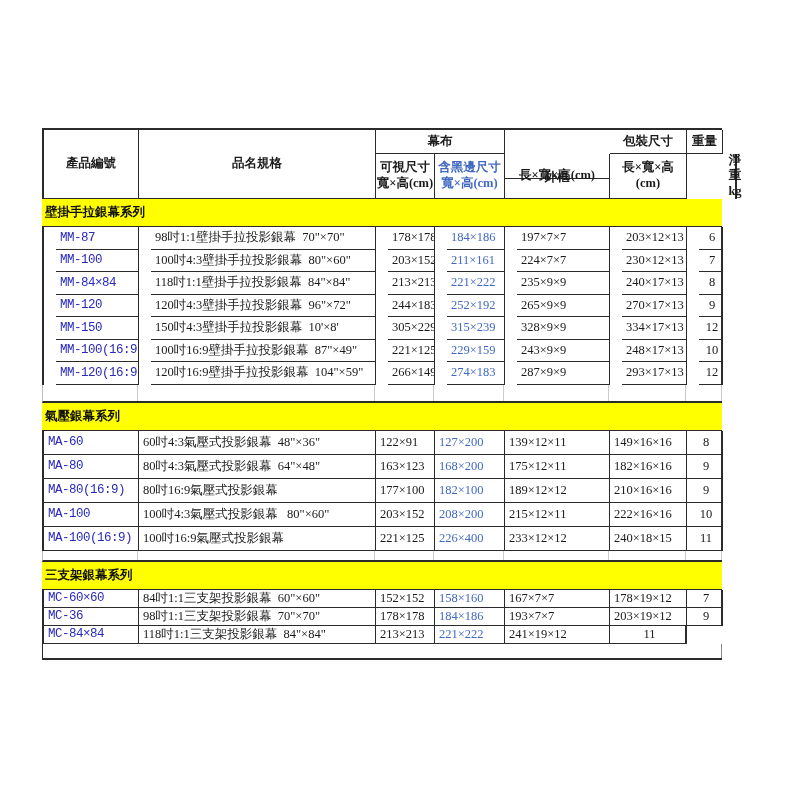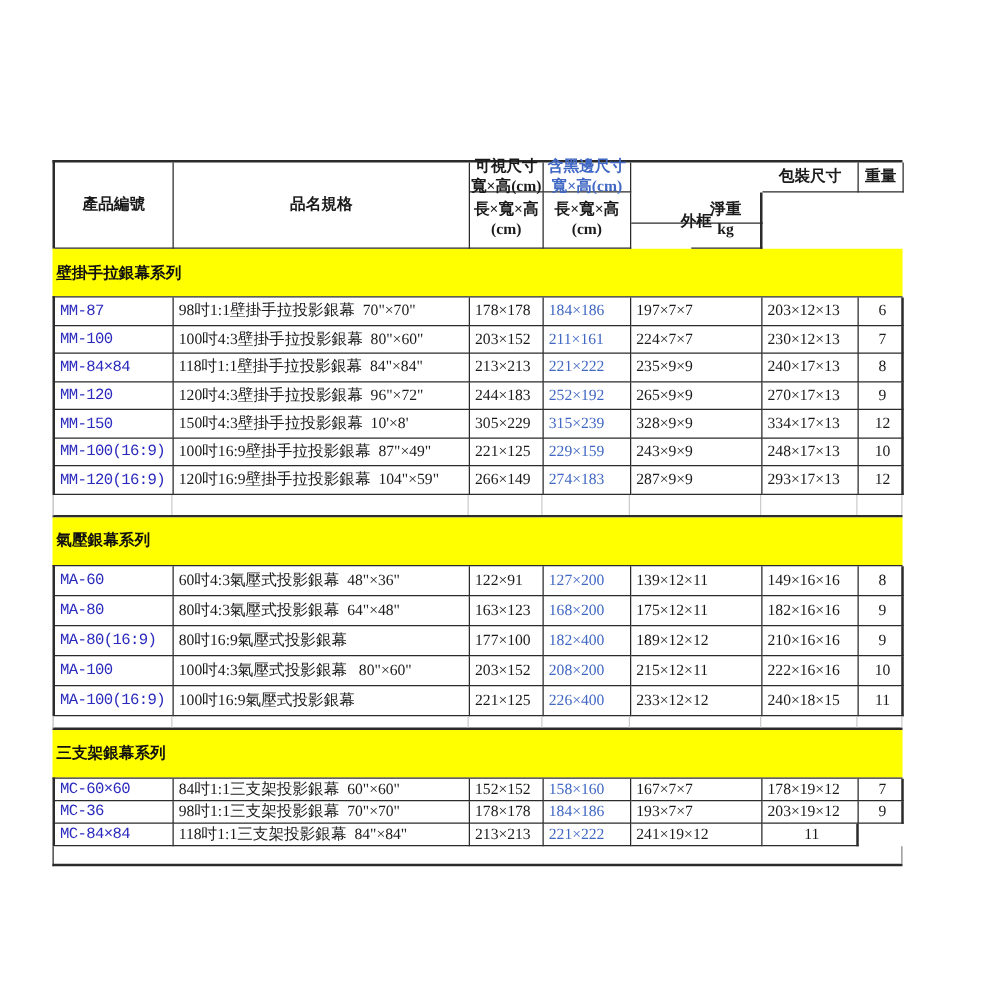--- a/index.html
+++ b/index.html
@@ -25,40 +25,40 @@
   .hc-name   { grid-column:2; grid-row:1 / 3; }
   .hc-fabric { grid-column:3 / 5; grid-row:1; }
   .hc-frame  { grid-column:5; grid-row:1;margin-top:48px; }
   .hc-pack   { grid-column:6; grid-row:1; }
   .hc-weight { grid-column:7; grid-row:1; border-right-width:2px; }
   .hc-sub { font-weight:normal; font-size:12px; }
   .hc-blue, .hc-blue span { color:var(--dimblue); }
 
   
   .band {
-    height:38px; background:var(--band);
+    height:27px; background:var(--band);
     display:flex; align-items:center;
     font-size:12.5px; font-weight:bold; color:#111;
     padding-left:3px;
   }
 
   
   .grid {
     display:grid;
     grid-template-columns:95px 237px 59px 70px 105px 77px 36px;
     border-top:1px solid #2b2b2b; border-left:2px solid #2b2b2b;
   }
   .grid .c {
     border-right:1px solid #2b2b2b; border-bottom:1px solid #2b2b2b;
     display:flex; align-items:center;
     font-size:12.5px; white-space:pre; overflow:hidden;
     padding-left:4px;
   }
   .grid .c.last { border-right-width:2px; }
-  .sec-0 .c { height:22.5px; }
+  .sec-0 .c { height:22.5px;margin-left:12px; }
   .sec-1 .c { height:24px; }
   .sec-2 .c { height:18px; }
   .c-code { font-family:"Liberation Mono","DejaVu Sans Mono",monospace; font-size:11.5px; color:var(--codeblue); letter-spacing:-0.5px; }
   .c-dimblue { color:var(--dimblue); padding-left:8px; }
   .c-weight { justify-content:center; padding-left:0; }
 
   
   .foot {
     display:grid;
     grid-template-columns:95px 237px 59px 70px 105px 77px 36px;
@@ -72,20 +72,21 @@
   .foot-2 .fc.last { border-right:1px solid #888888; }
 </style>
 </head>
 <body>
 
 <div class="sheet">
 
   <div class="hdr">
     <div class="hc hc-code">產品編號</div>
     <div class="hc hc-name">品名規格</div>
+    <div class="hc hc-fabric">幕布</div>
     <div class="hc hc-frame">外框</div>
     <div class="hc hc-pack">包裝尺寸</div>
     <div class="hc hc-weight">重量</div>
 
     <div class="hc hc-sub">
       <span>可視尺寸</span>
       <span>寬×高(cm)</span>
     </div>
     <div class="hc hc-sub hc-blue">
       <span>含黑邊尺寸</span>
@@ -173,21 +174,21 @@
         <div class="c c-code">MA-80</div>
         <div class="c c-name">80吋4:3氣壓式投影銀幕  64"×48"</div>
         <div class="c c-dim">163×123</div>
         <div class="c c-dimblue">168×200</div>
         <div class="c c-dim">175×12×11</div>
         <div class="c c-dim">182×16×16</div>
         <div class="c c-weight last">9</div>
         <div class="c c-code">MA-80(16:9)</div>
         <div class="c c-name">80吋16:9氣壓式投影銀幕</div>
         <div class="c c-dim">177×100</div>
-        <div class="c c-dimblue">182×400</div>
+        <div class="c c-dimblue">182×100</div>
         <div class="c c-dim">189×12×12</div>
         <div class="c c-dim">210×16×16</div>
         <div class="c c-weight last">9</div>
         <div class="c c-code">MA-100</div>
         <div class="c c-name">100吋4:3氣壓式投影銀幕   80"×60"</div>
         <div class="c c-dim">203×152</div>
         <div class="c c-dimblue">208×200</div>
         <div class="c c-dim">215×12×11</div>
         <div class="c c-dim">222×16×16</div>
         <div class="c c-weight last">10</div>

